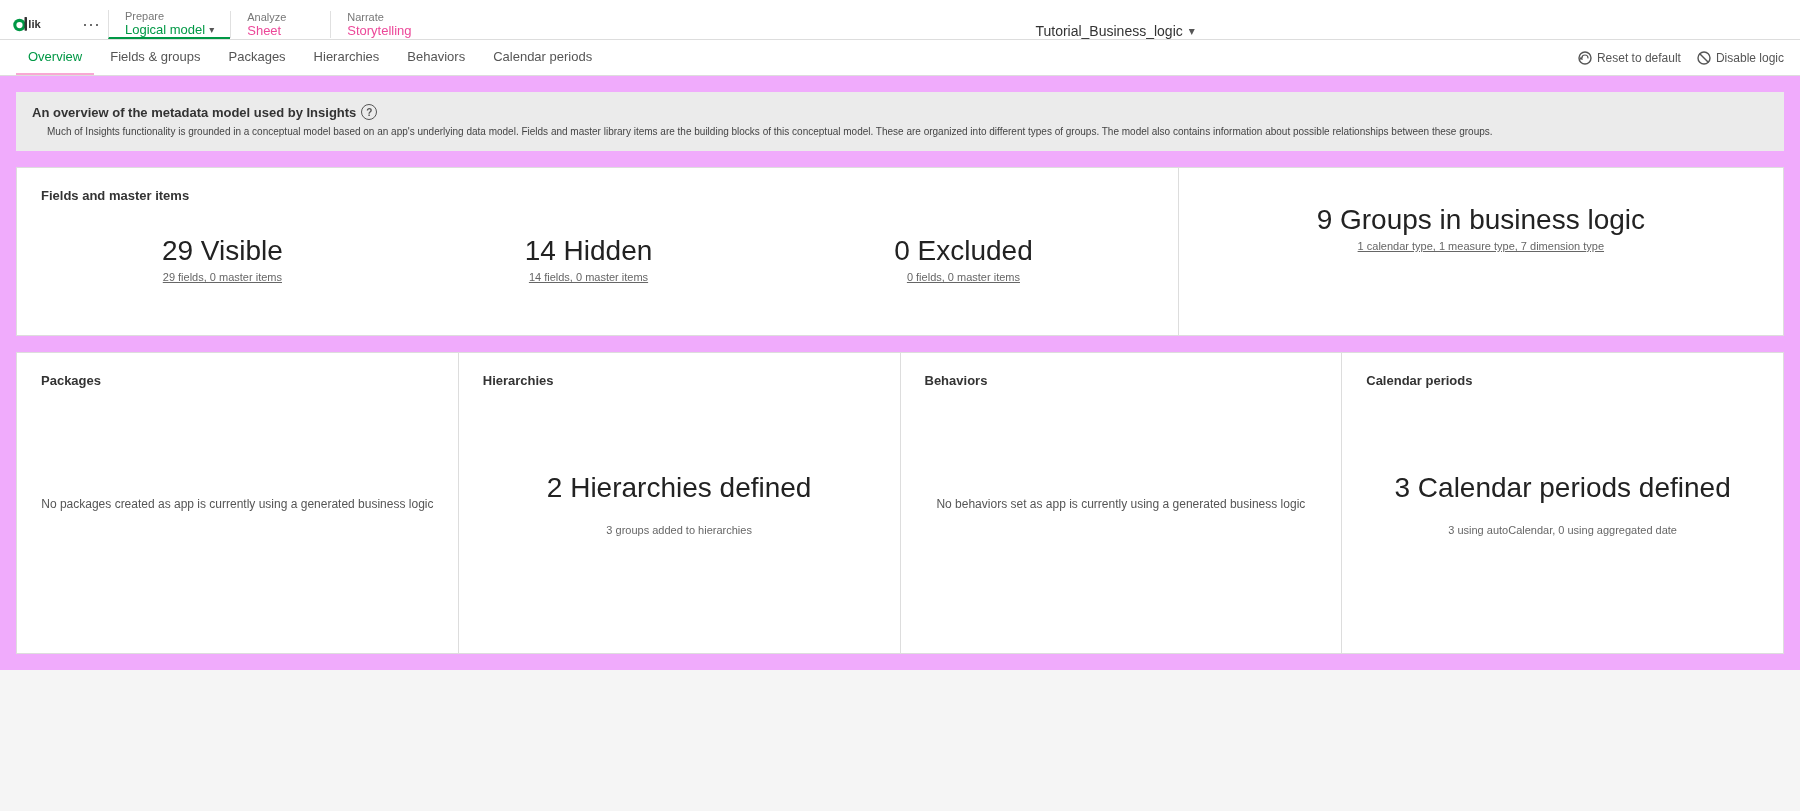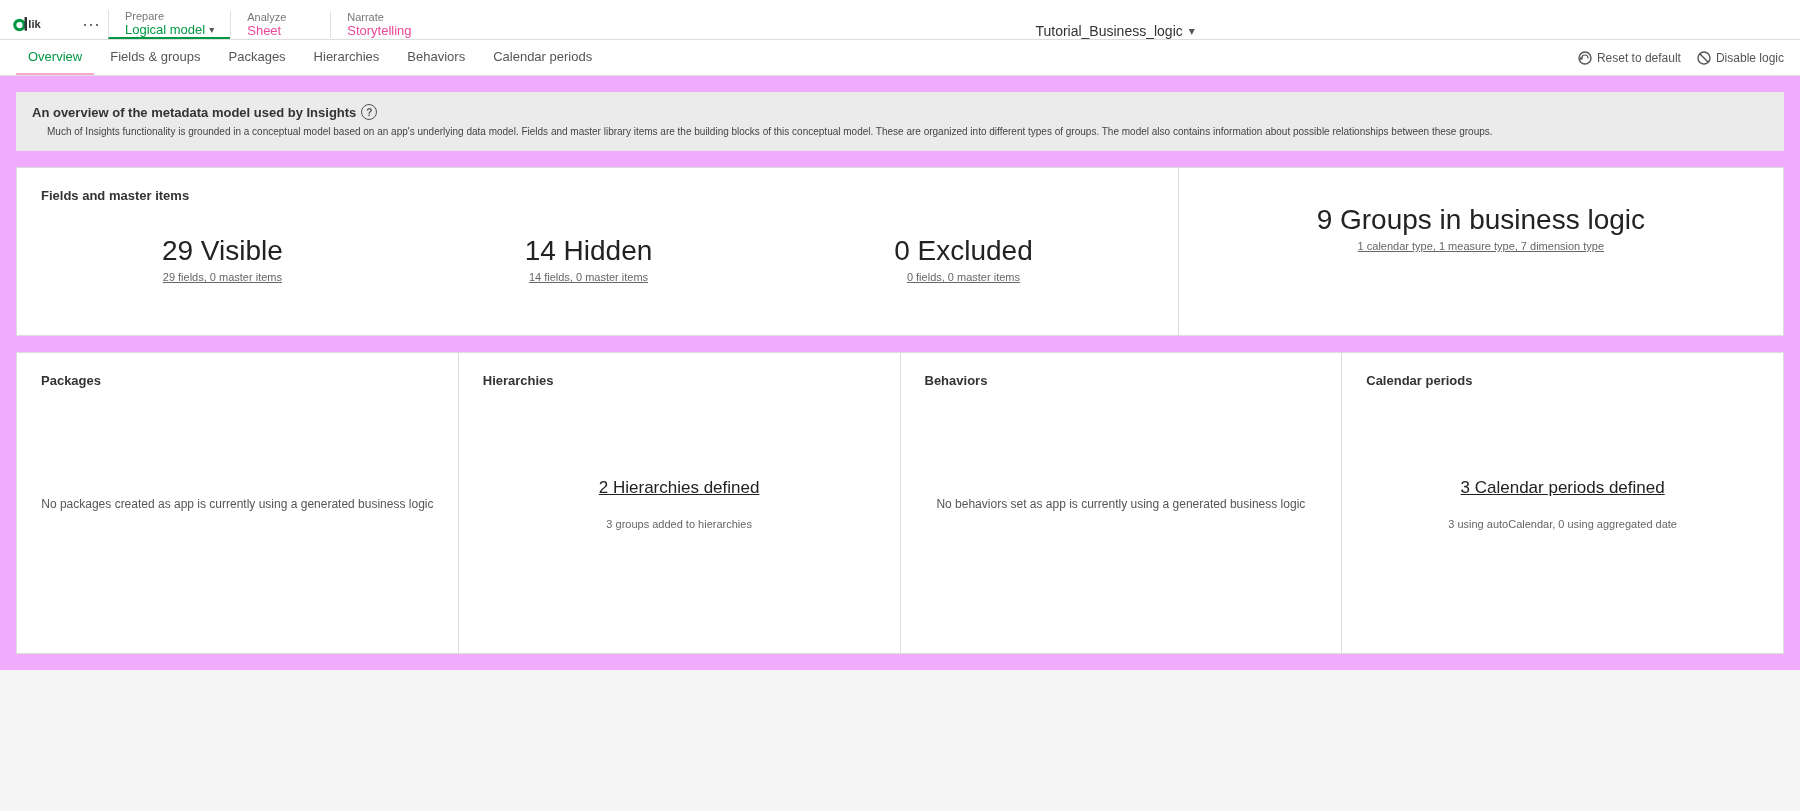--- a/index.html
+++ b/index.html
@@ -228,25 +228,24 @@
     }
     .card-body {
       display: flex;
       flex-direction: column;
       align-items: center;
       justify-content: center;
       height: 200px;
       text-align: center;
     }
     .card-big-number {
-      font-size: 17px;
+      font-size: 28px;
       font-weight: 300;
       color: #222;
       margin-bottom: 20px;
-      text-decoration: underline;
     }
     .card-sub-label {
       font-size: 11px;
       color: #666;
     }
     .card-note {
       font-size: 12px;
       color: #555;
       text-align: center;
       line-height: 1.5;

